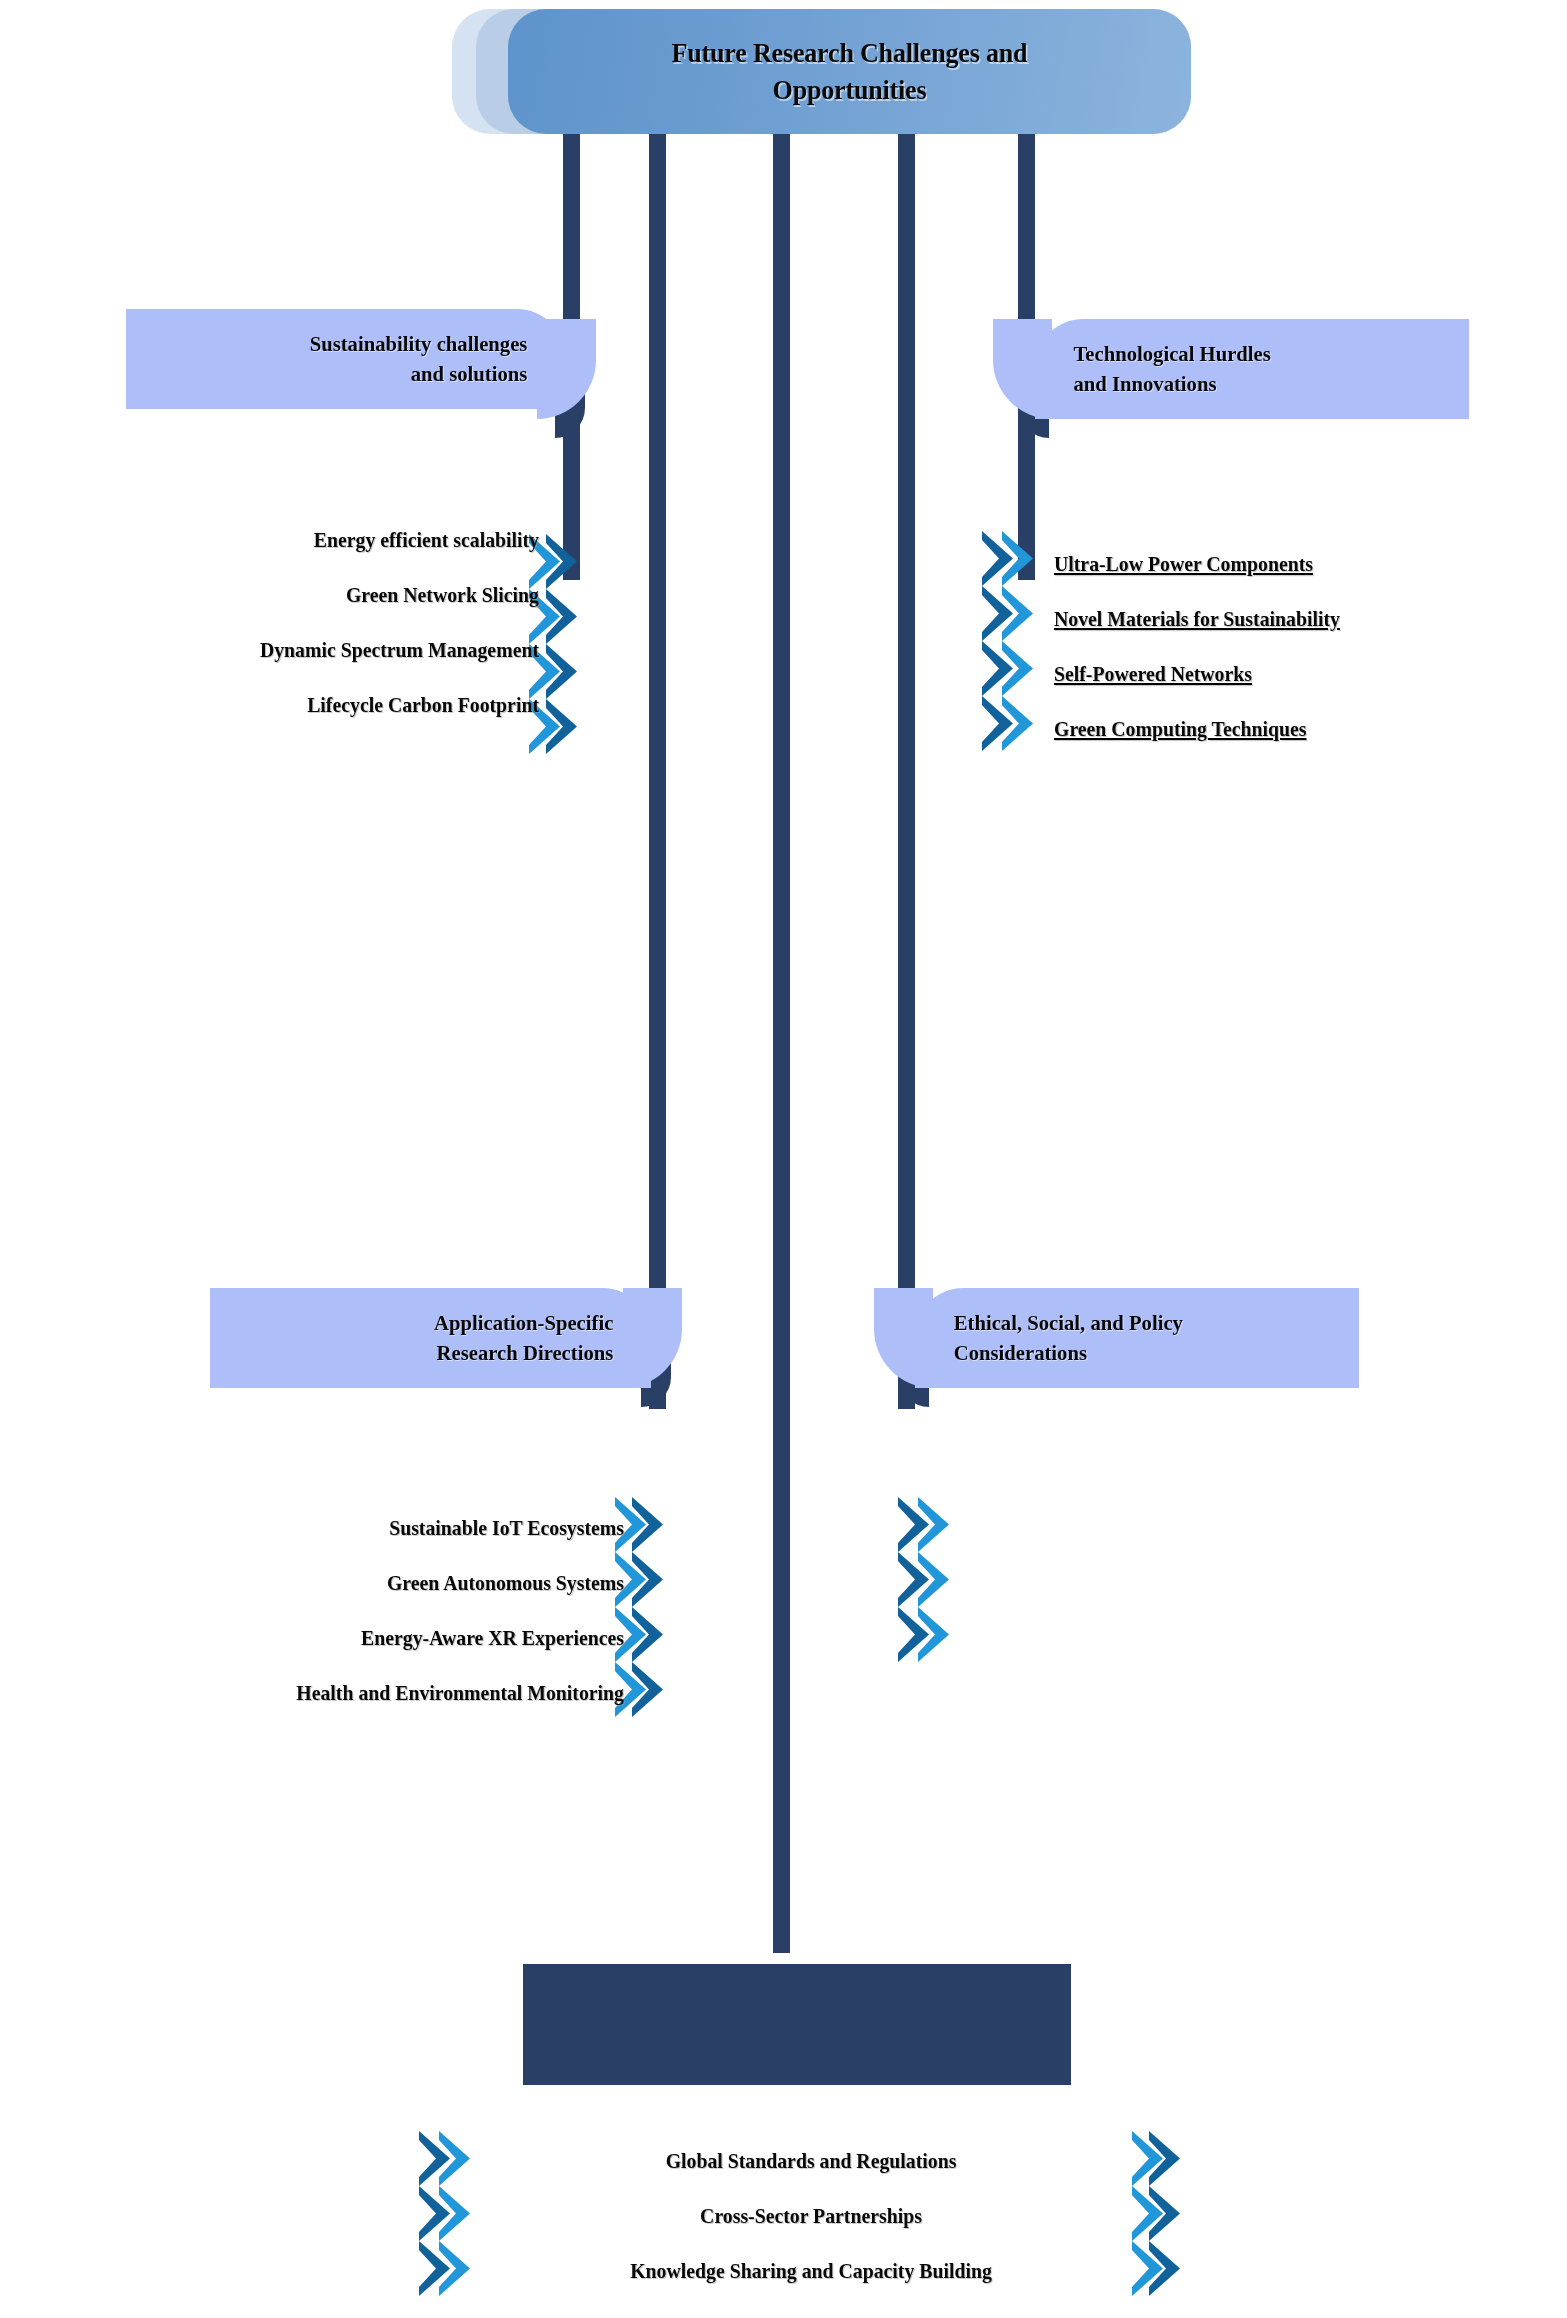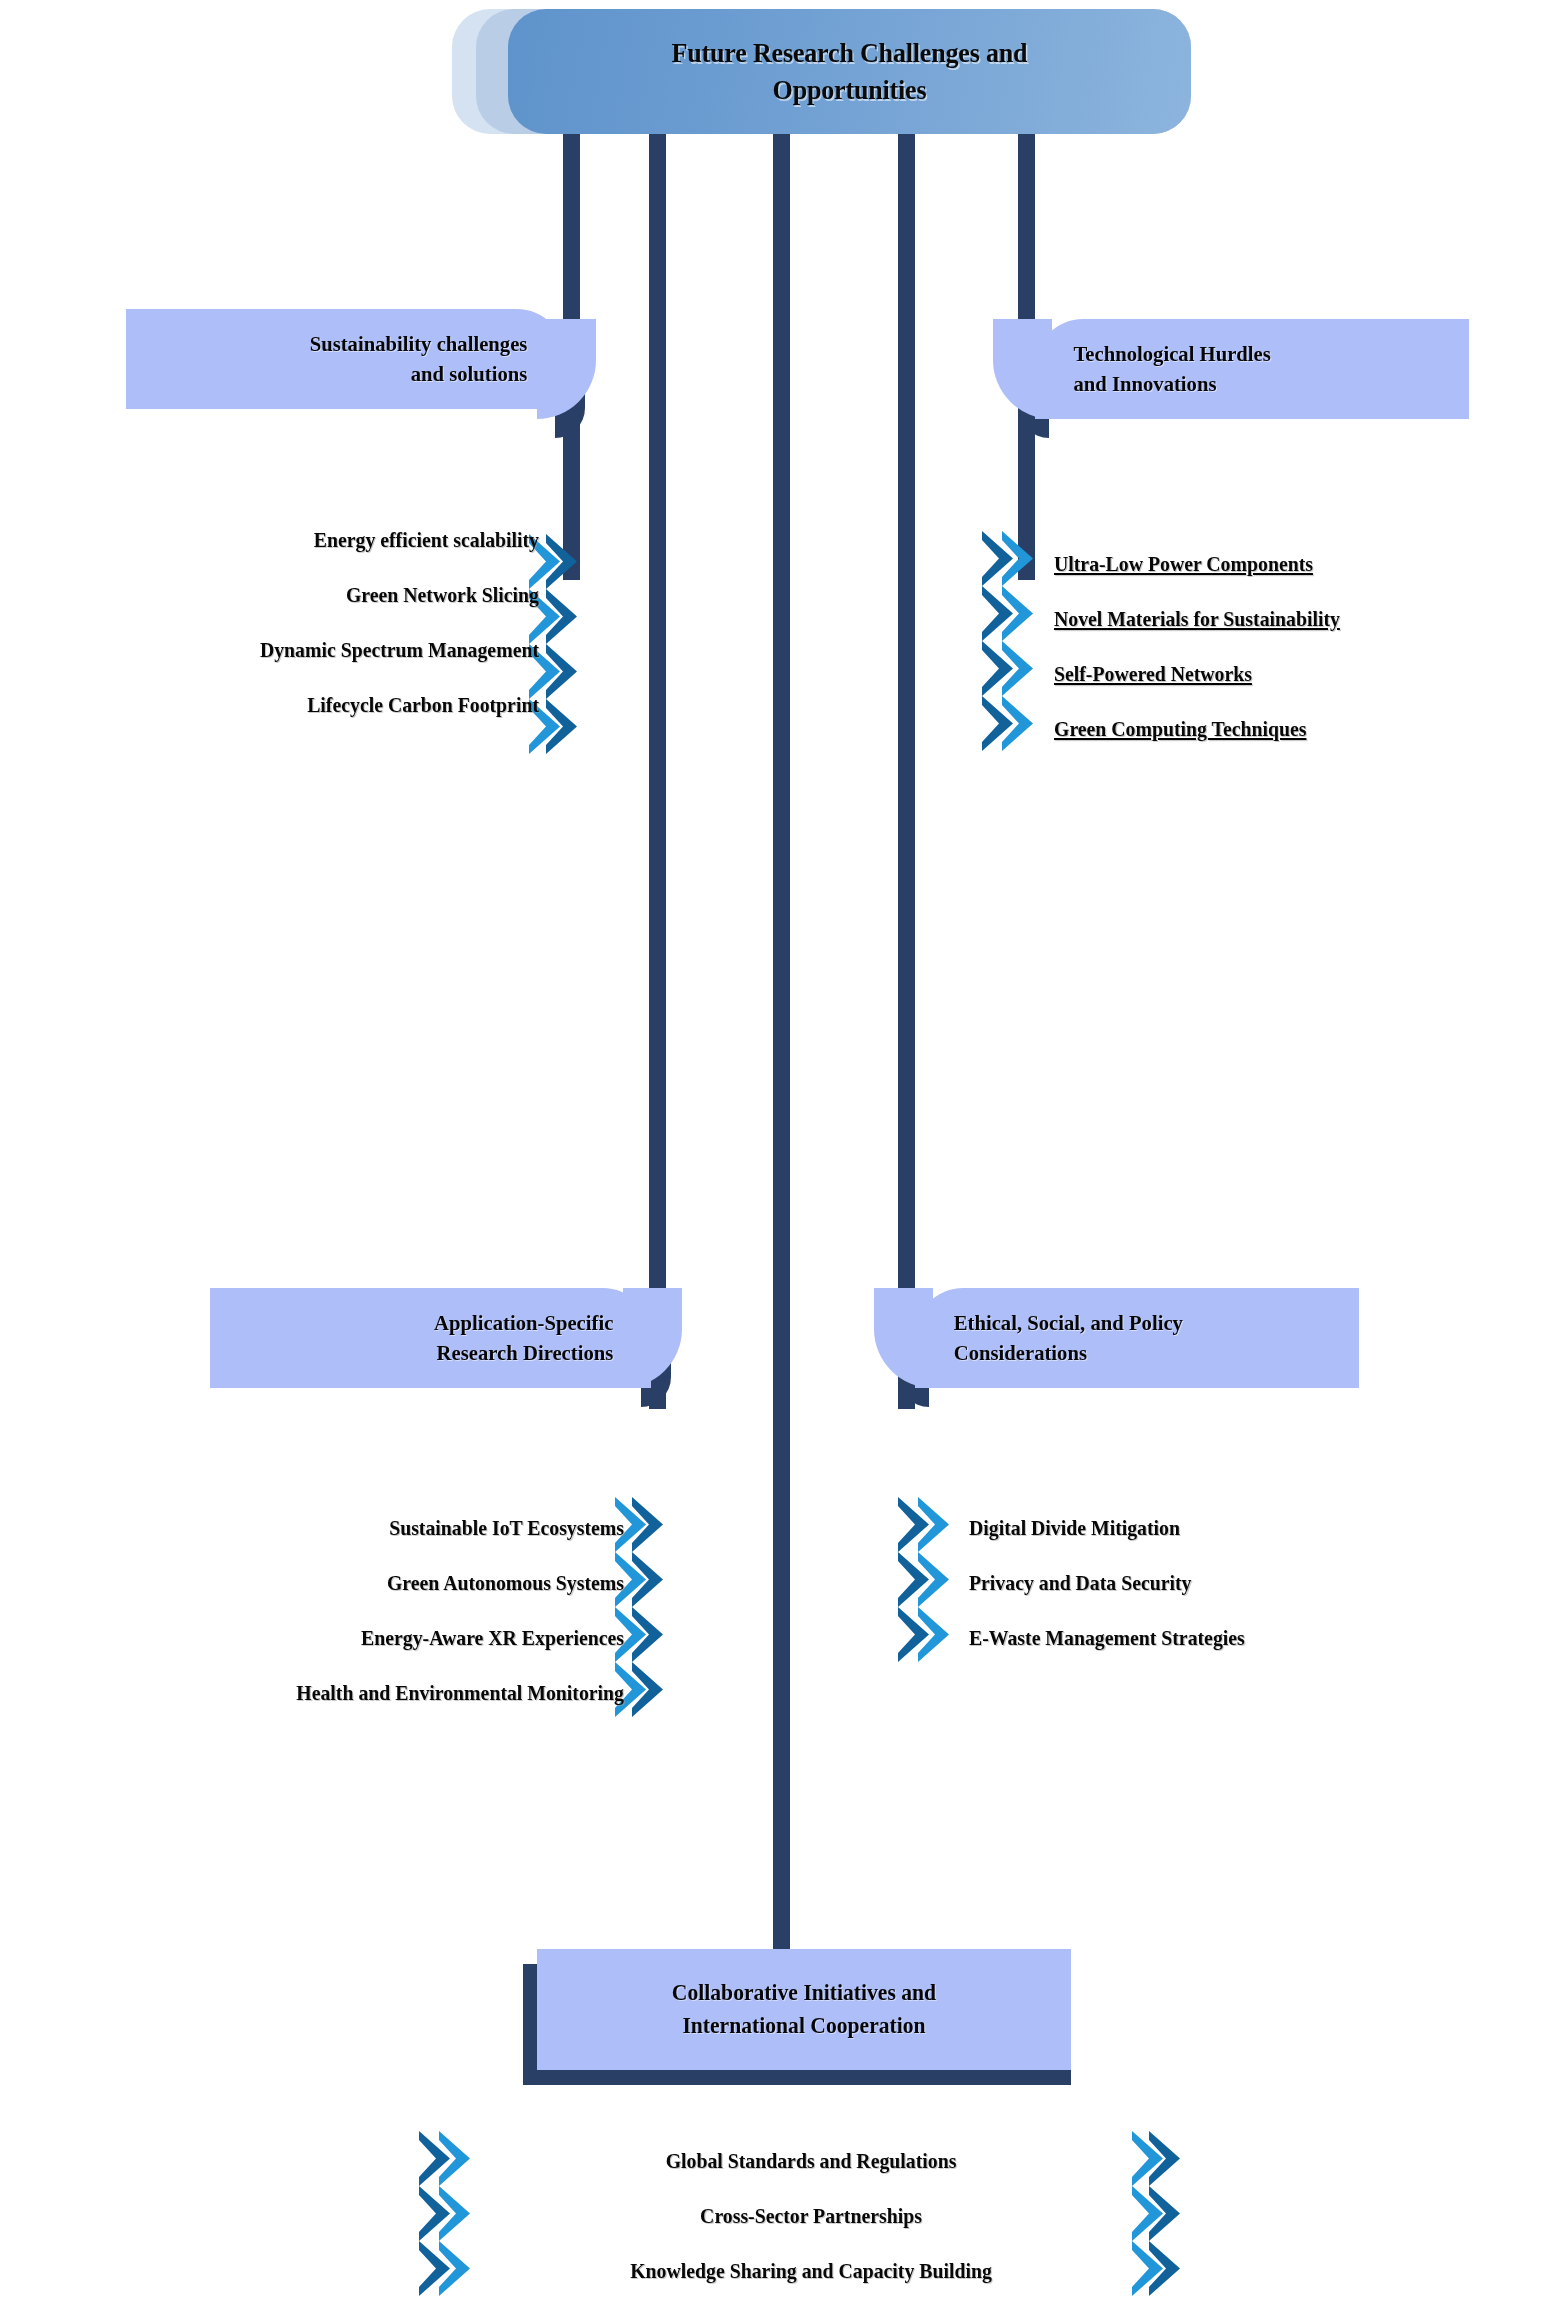--- a/index.html
+++ b/index.html
@@ -315,34 +315,23 @@
           <polygon points="0,18 34,55 0,92 0,110 62,55 0,0" fill="#11619B"></polygon>
         </svg>
     </div>
     <div class="chev" style="top:110px;left:20px;">
       <svg viewBox="0 0 96 110">
           <polygon points="0,18 34,55 0,92 0,110 62,55 0,0" fill="#2196D8"></polygon>
         </svg>
     </div>
   </div>
 
-  <div class="list left-al" style="left:969px;top:1512px;width:544px;">
-    <div class="row" style="height:55px;line-height:33px;">Digital Divide Mitigation</div>
-    <div class="row" style="height:55px;line-height:33px;">Privacy and Data Security</div>
-    <div class="row" style="height:55px;line-height:33px;">E-Waste Management Strategies</div>
-  </div>
 
   <div id="bottom-node">
     <div id="bottom-shadow"></div>
-    <div id="bottom-plate">
-      <div class="bp-txt">
-        <div>Collaborative Initiatives and</div>
-        <div>International Cooperation</div>
-      </div>
-    </div>
   </div>
 
   <div class="chevstack" style="left:419px;top:2131px;">
     <div class="chev" style="top:0px;left:0px;">
       <svg viewBox="0 0 96 110">
           <polygon points="0,18 34,55 0,92 0,110 62,55 0,0" fill="#11619B"></polygon>
         </svg>
     </div>
     <div class="chev" style="top:0px;left:20px;">
       <svg viewBox="0 0 96 110">

